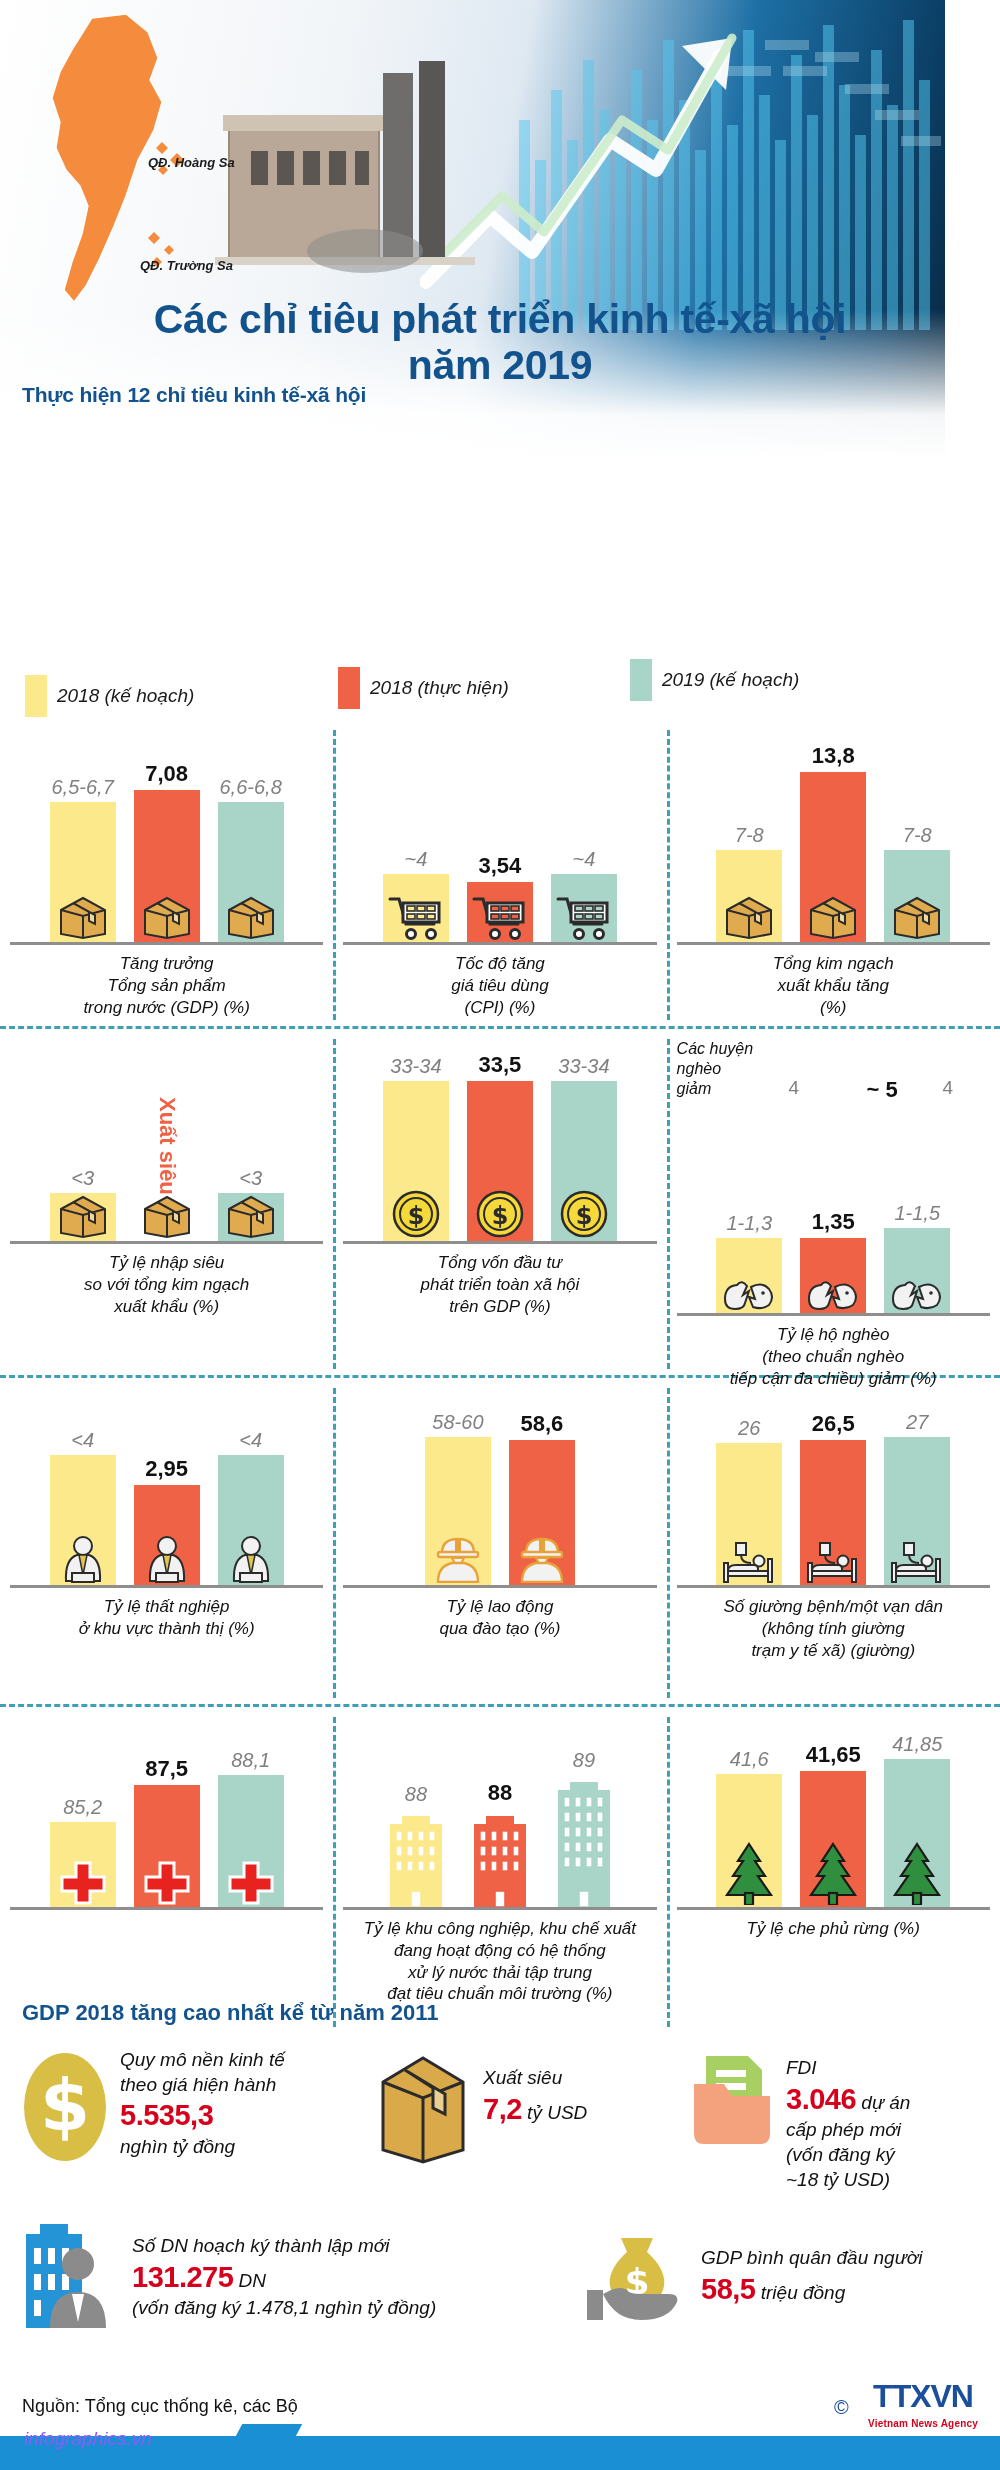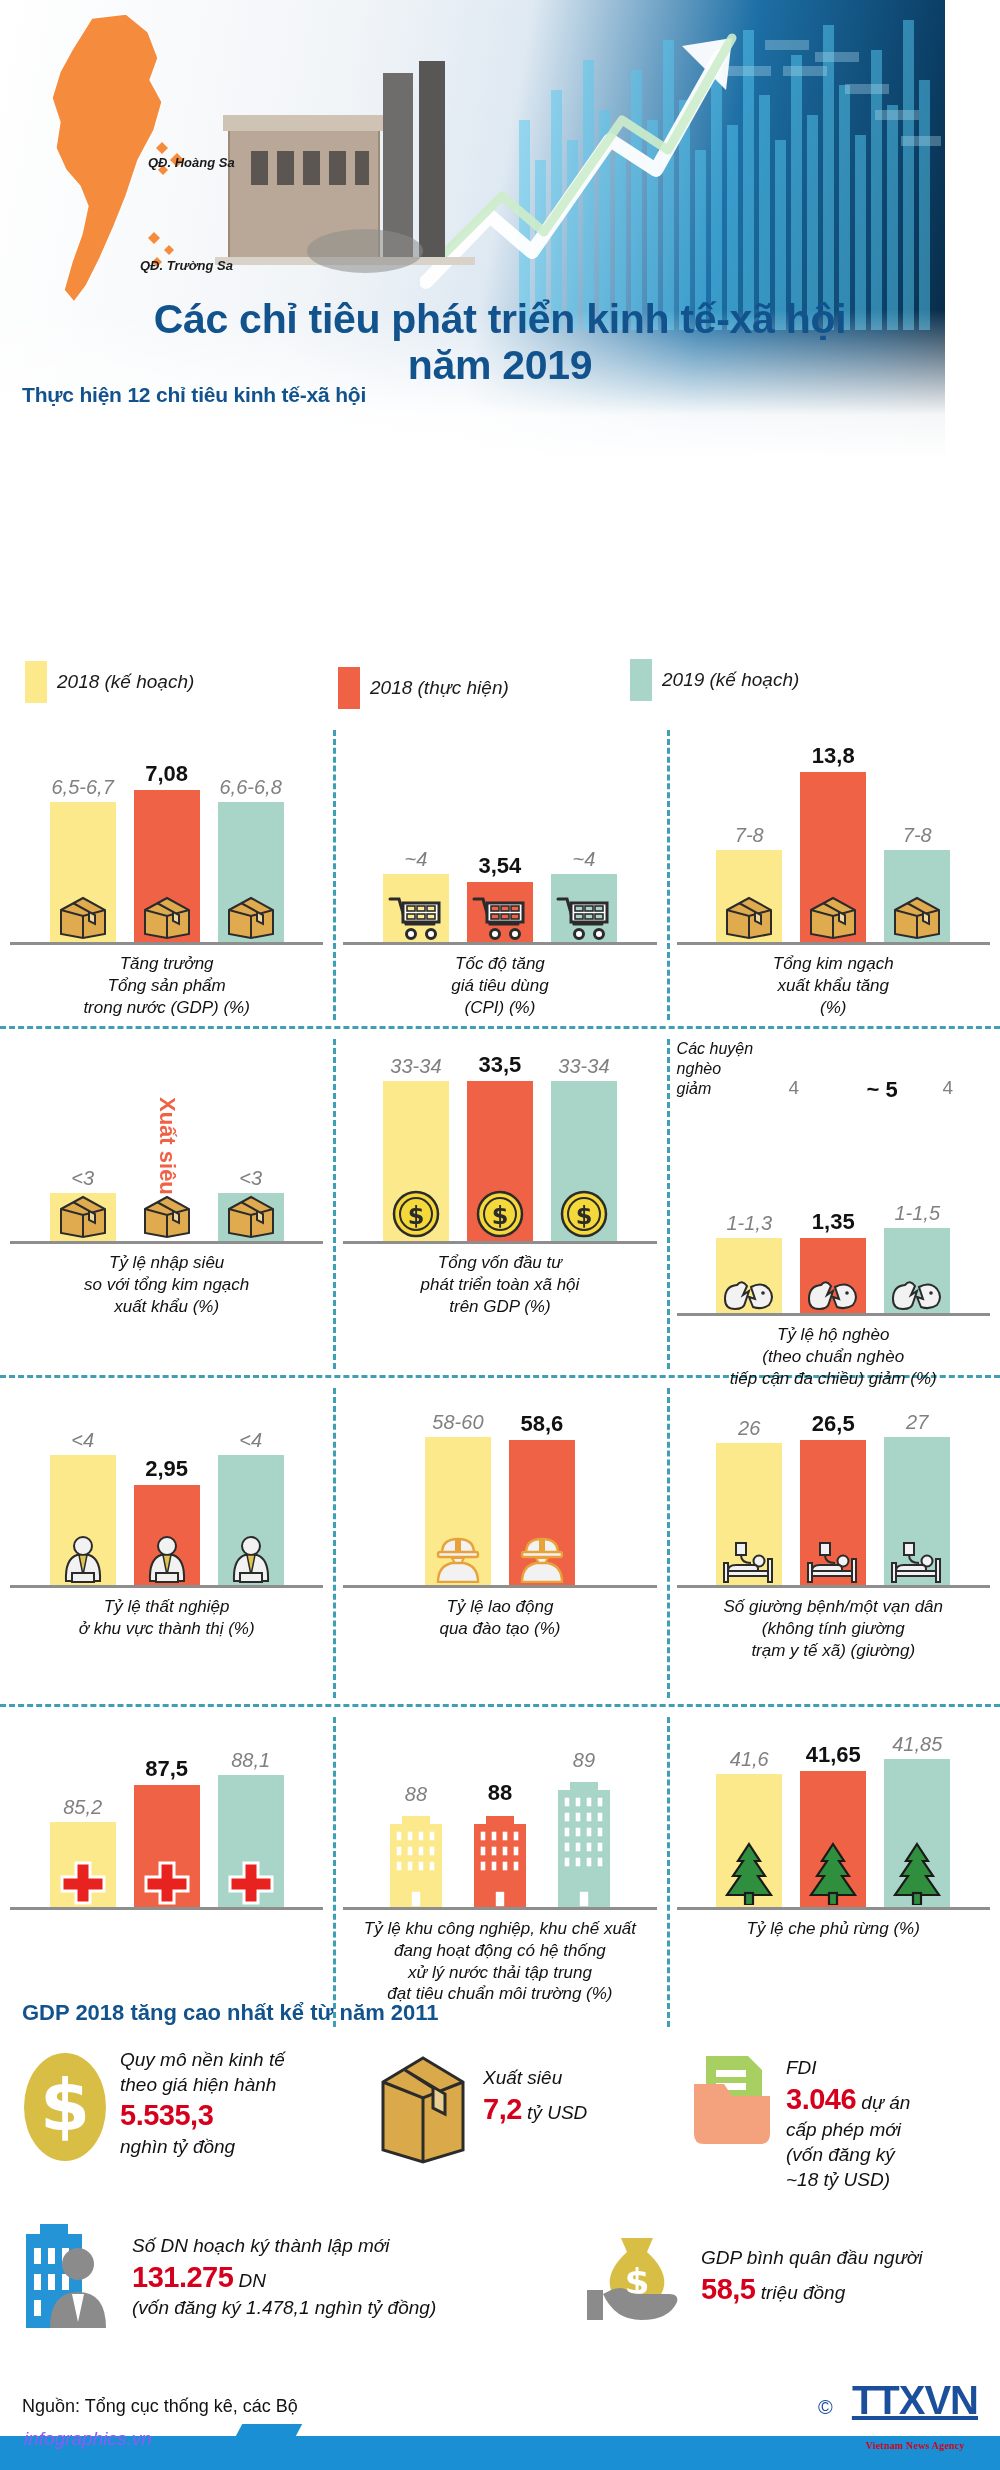--- a/index.html
+++ b/index.html
@@ -74,22 +74,22 @@
   .stat .big { color:#d6001c; font-weight:bold; font-style:normal; font-size:29px; letter-spacing:-.5px; }
 
   
   .source { position:absolute; left:22px; top:2396px; font-size:18px; color:#111; }
   .footbar { position:absolute; left:0; top:2436px; width:1000px; height:34px; background:#1b8fd4; }
   .footbar:after{ content:""; position:absolute; left:230px; top:-12px; width:60px; height:46px;
                   background:#1b8fd4; transform:skewX(-28deg); }
   .footlogo { position:absolute; left:24px; top:2428px; font-style:italic; color:#8b5cf6; font-size:19px; z-index:3; }
   .ttx { position:absolute; right:22px; top:2380px; text-align:center; }
   .ttx .c { position:absolute; left:-34px; top:16px; font-size:20px; color:#1b4f9c; }
-  .ttx .name { font-weight:bold; font-size:40px; color:#1b4f9c; letter-spacing:-1px; line-height:1;text-decoration:underline; }
-  .ttx .sub { font-size:10px; font-weight:bold; color:#d6001c; letter-spacing:.2px; margin-top:20px;font-family:Liberation Serif, serif; }
+  .ttx .name { font-weight:bold; font-size:32px; color:#1b4f9c; letter-spacing:-1px; line-height:1; }
+  .ttx .sub { font-size:10px; font-weight:bold; color:#d6001c; letter-spacing:.2px; margin-top:6px; }
 </style>
 </head>
 <body>
 
 <div class="hero">
 
   <svg class="barfield" viewBox="0 0 430 330" preserveAspectRatio="none">
     <g opacity="0.55" fill="#57c8ef">
       <rect x="4" y="120" width="11" height="210"></rect>
         <rect x="20" y="160" width="11" height="170"></rect>
@@ -171,21 +171,21 @@
   <div class="hero-fade"></div>
 </div>
 
 <div class="title-wrap">
   <div class="title">Các chỉ tiêu phát triển kinh tế-xã hội</div>
   <div class="title">năm 2019</div>
 </div>
 <div class="subtitle">Thực hiện 12 chỉ tiêu kinh tế-xã hội</div>
 
 <div class="legend">
-  <div class="leg" style="left:25px; top:6px;">
+  <div class="leg" style="left:25px; top:20px;">
     <span class="sw" id="sw0" style="background: rgb(251, 233, 139);"></span>
     <span class="lbl">2018 (kế hoạch)</span>
   </div>
   <div class="leg" style="left:338px; top:12px;">
     <span class="sw" id="sw1" style="background: rgb(239, 98, 70);"></span>
     <span class="lbl">2018 (thực hiện)</span>
   </div>
   <div class="leg" style="left:630px; top:4px;">
     <span class="sw" id="sw2" style="background: rgb(169, 212, 200);"></span>
     <span class="lbl">2019 (kế hoạch)</span>

